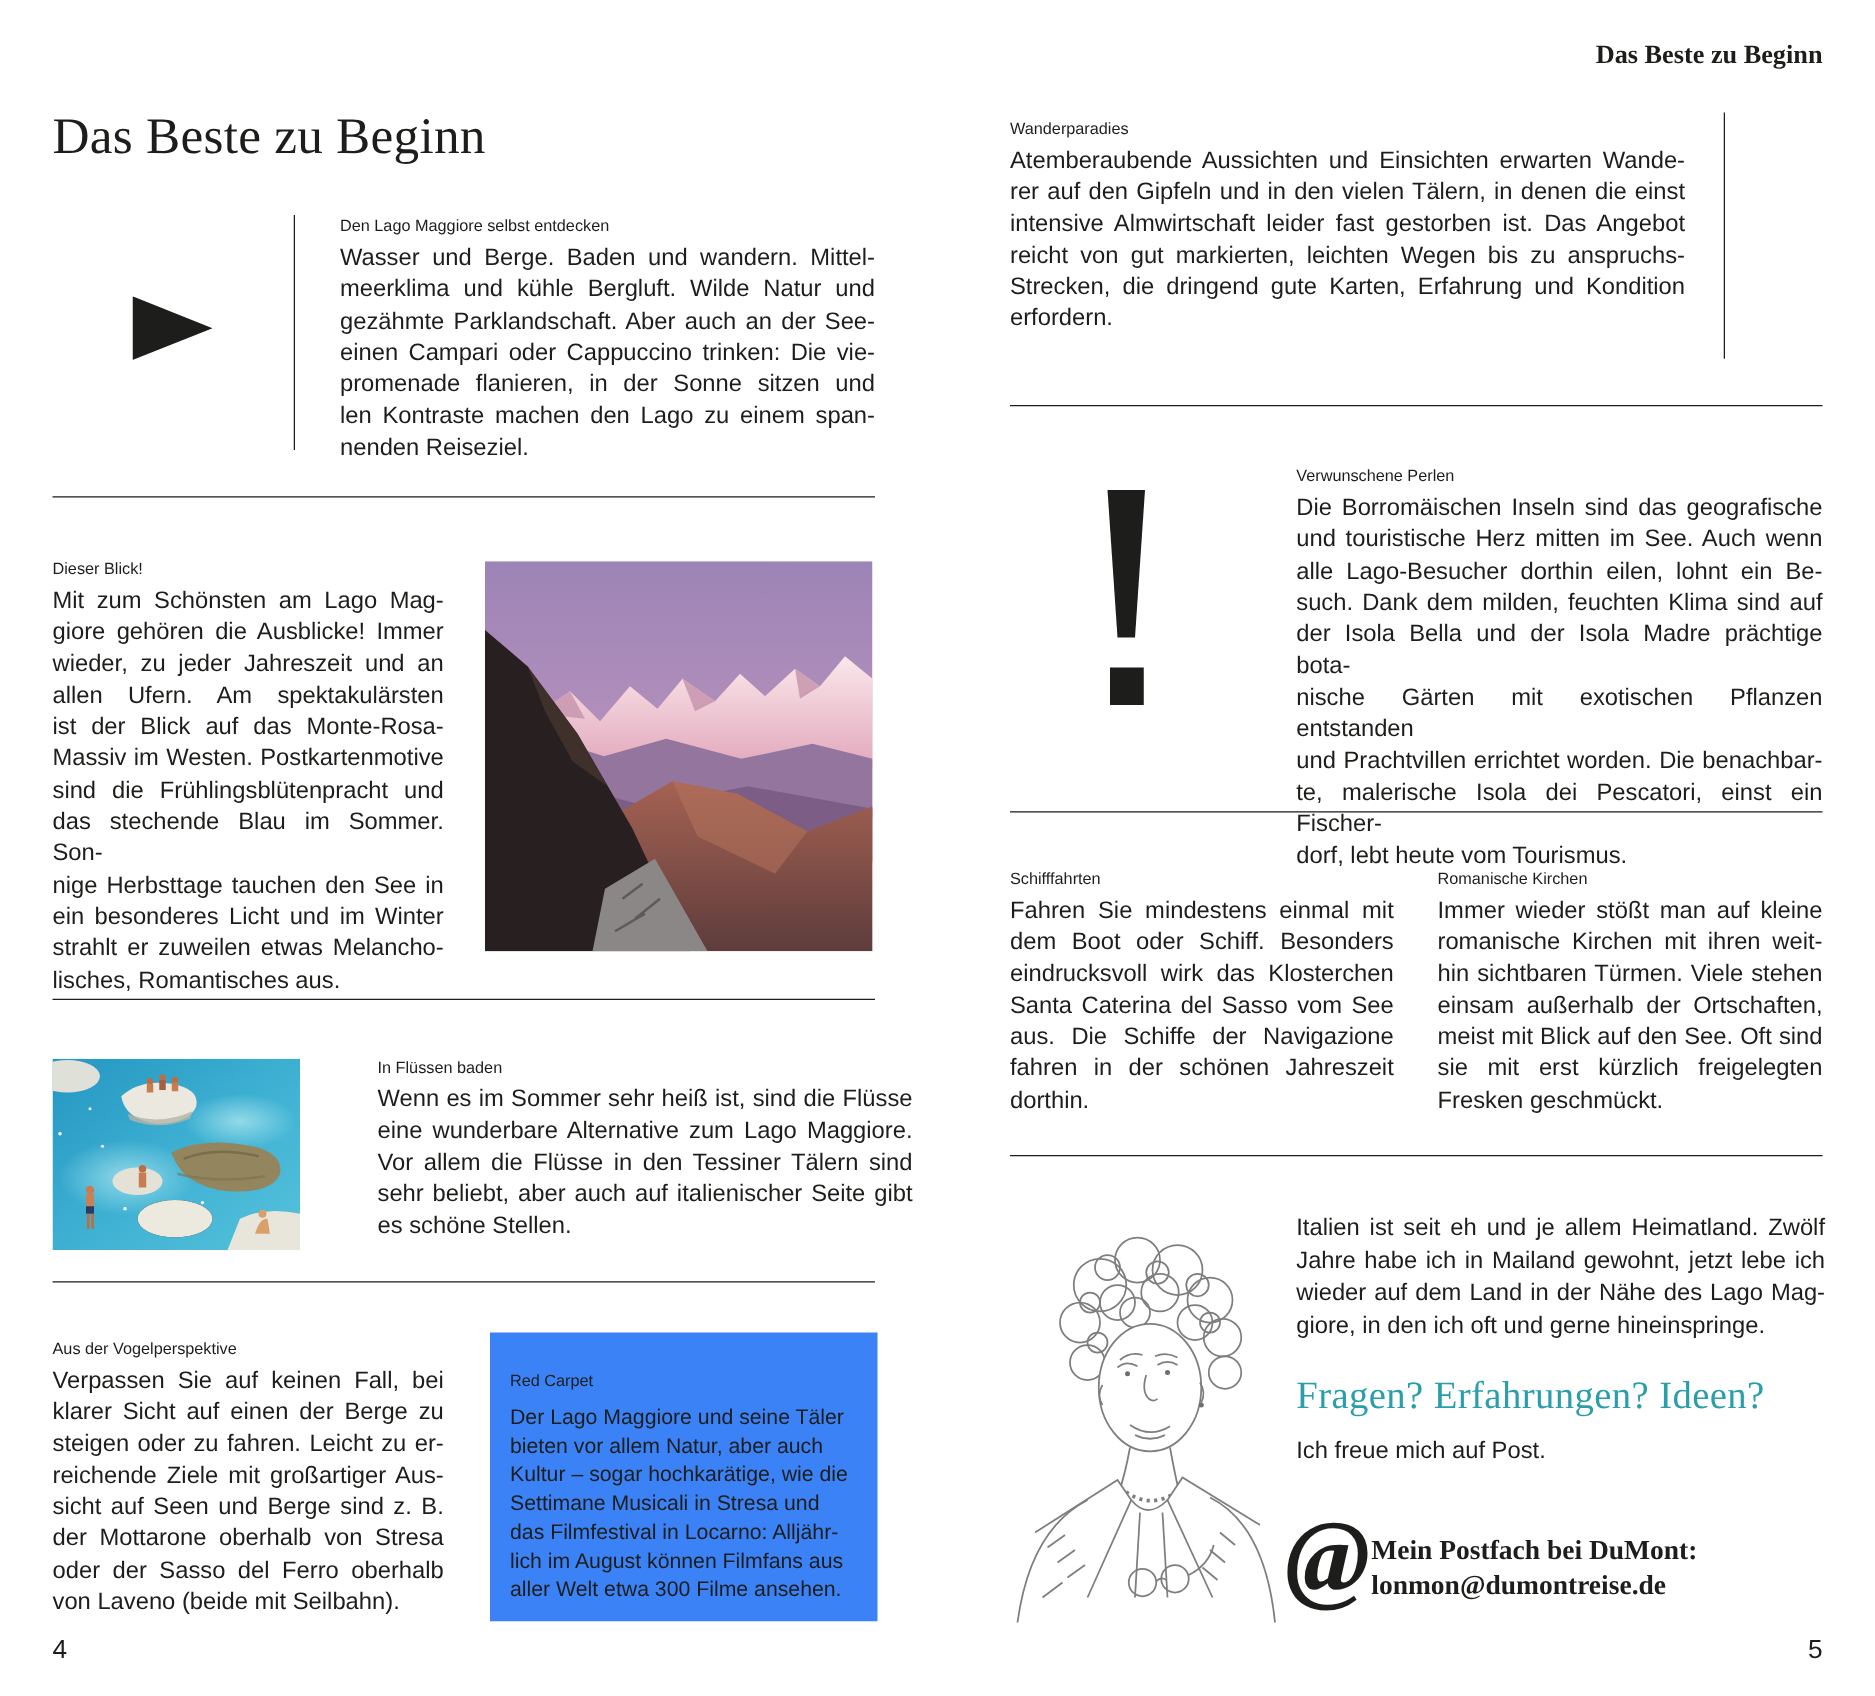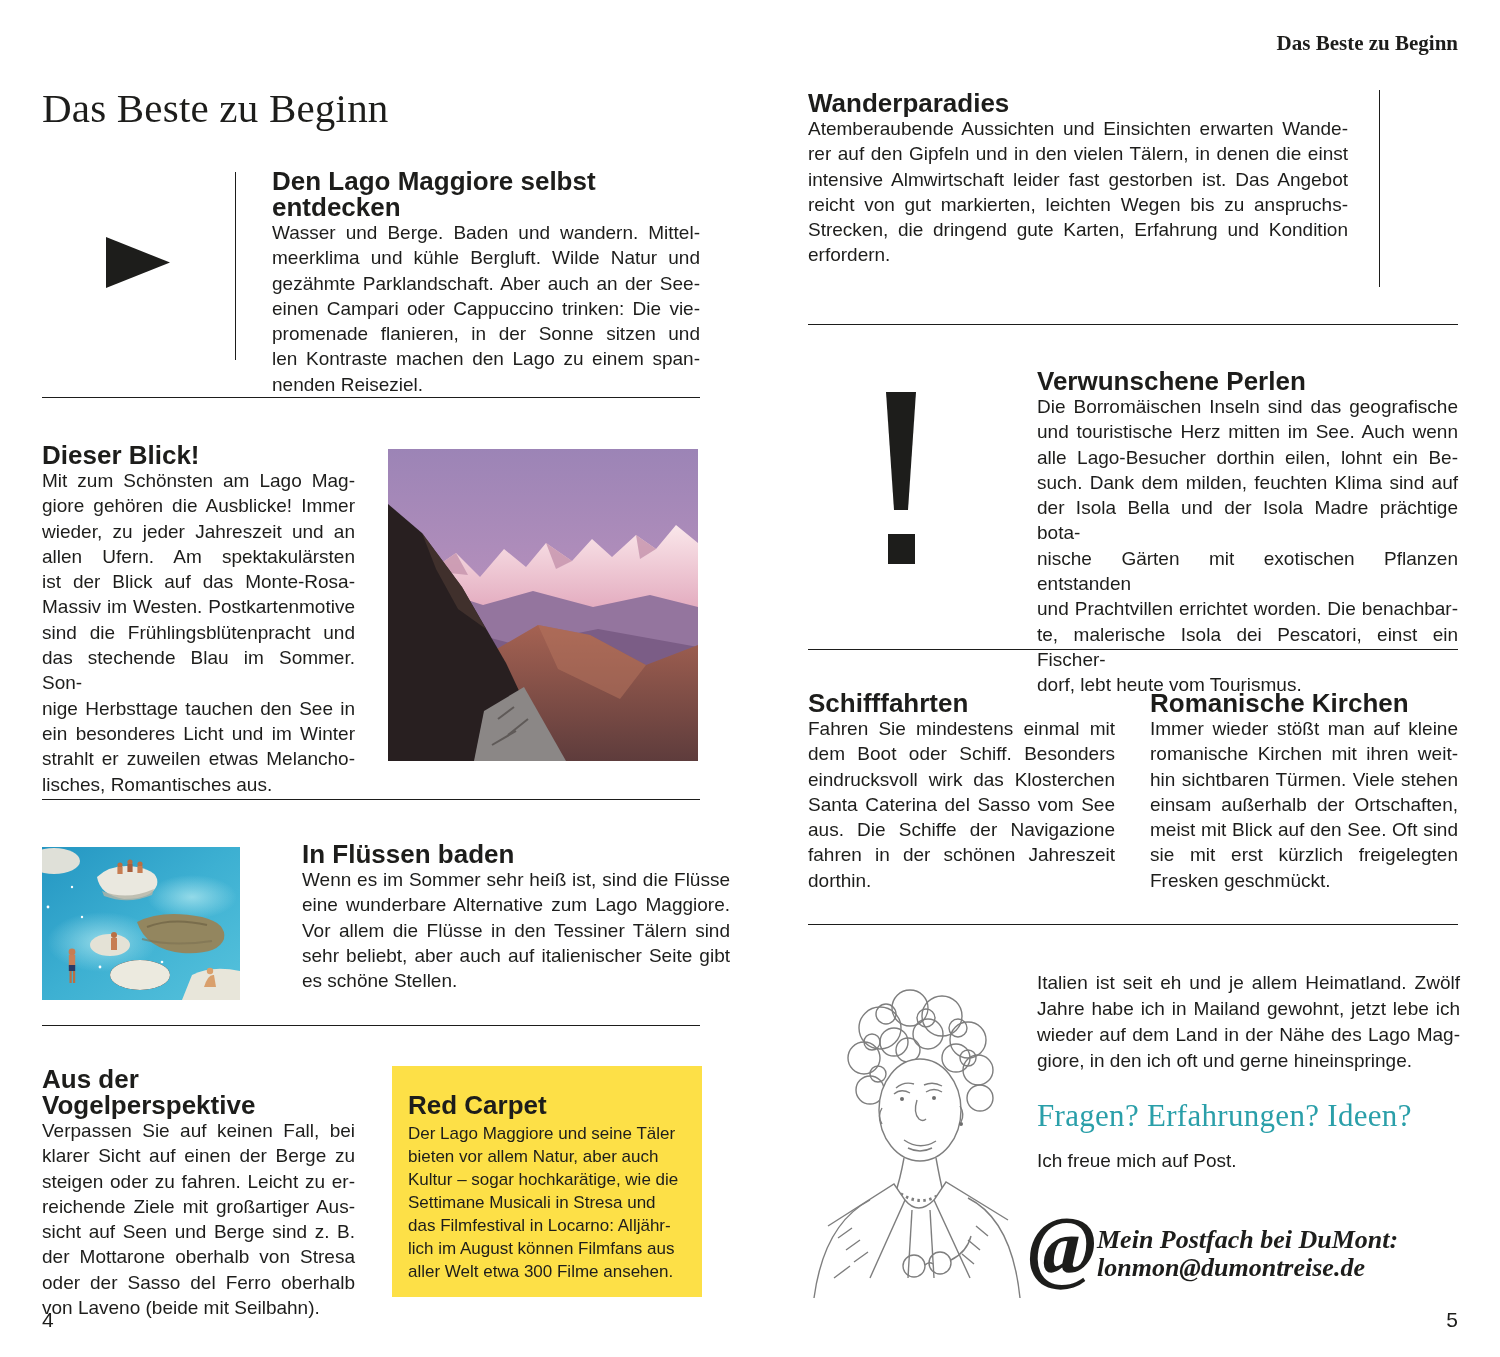--- a/index.html
+++ b/index.html
@@ -5,33 +5,33 @@
   html,body{margin:0;padding:0;}
   body{
     width:1500px;height:1357px;background:#ffffff;position:relative;
     font-family:"Liberation Sans", sans-serif;color:#1d1d1b;overflow:hidden;
     -webkit-font-smoothing:antialiased;
   }
   .abs{position:absolute;}
   .serif{font-family:"Liberation Serif", serif;}
   .page-title{font-size:41px;font-weight:normal;letter-spacing:.2px;}
   .running-head{font-size:21px;font-weight:bold;text-align:right;}
-  .h{font-size:26px;font-weight:bold;line-height:26px;}
+  .h{font-size:13px;font-weight:normal;line-height:26px;}
   .body-col{font-size:19px;line-height:25.3px;}
   .body-col .line{text-align:justify;text-align-last:justify;white-space:normal;}
   .body-col .line.last{text-align-last:left;}
   .ragged .line{text-align:left !important;text-align-last:left !important;}
   .rule-h{height:0;border-top:1.6px solid #1d1d1b;}
   .rule-v{width:0;border-left:1.6px solid #1d1d1b;}
   .pagenum{font-size:21px;}
-  .box{background:#fde047;}
+  .box{background:#3b82f6;}
   .box .h{margin:0 0 4px 0;}
   .box-col{font-size:17px;line-height:23px;}
   .cta{font-size:31px;letter-spacing:.3px;}
-  .contact{font-size:26px;line-height:28px;font-style:italic;font-weight:bold;}
+  .contact{font-size:22px;line-height:28px;font-weight:bold;}
   .at{font-size:82px;font-style:italic;font-weight:bold;line-height:80px;}
   svg{display:block;}
 </style>
 </head>
 <body>
 
 <div class="abs serif page-title" style="left:42px;top:84px;">Das Beste zu Beginn</div>
 
 <div class="abs" style="left:106px;top:237px;">
   <svg width="64" height="51" viewBox="0 0 64 51">

